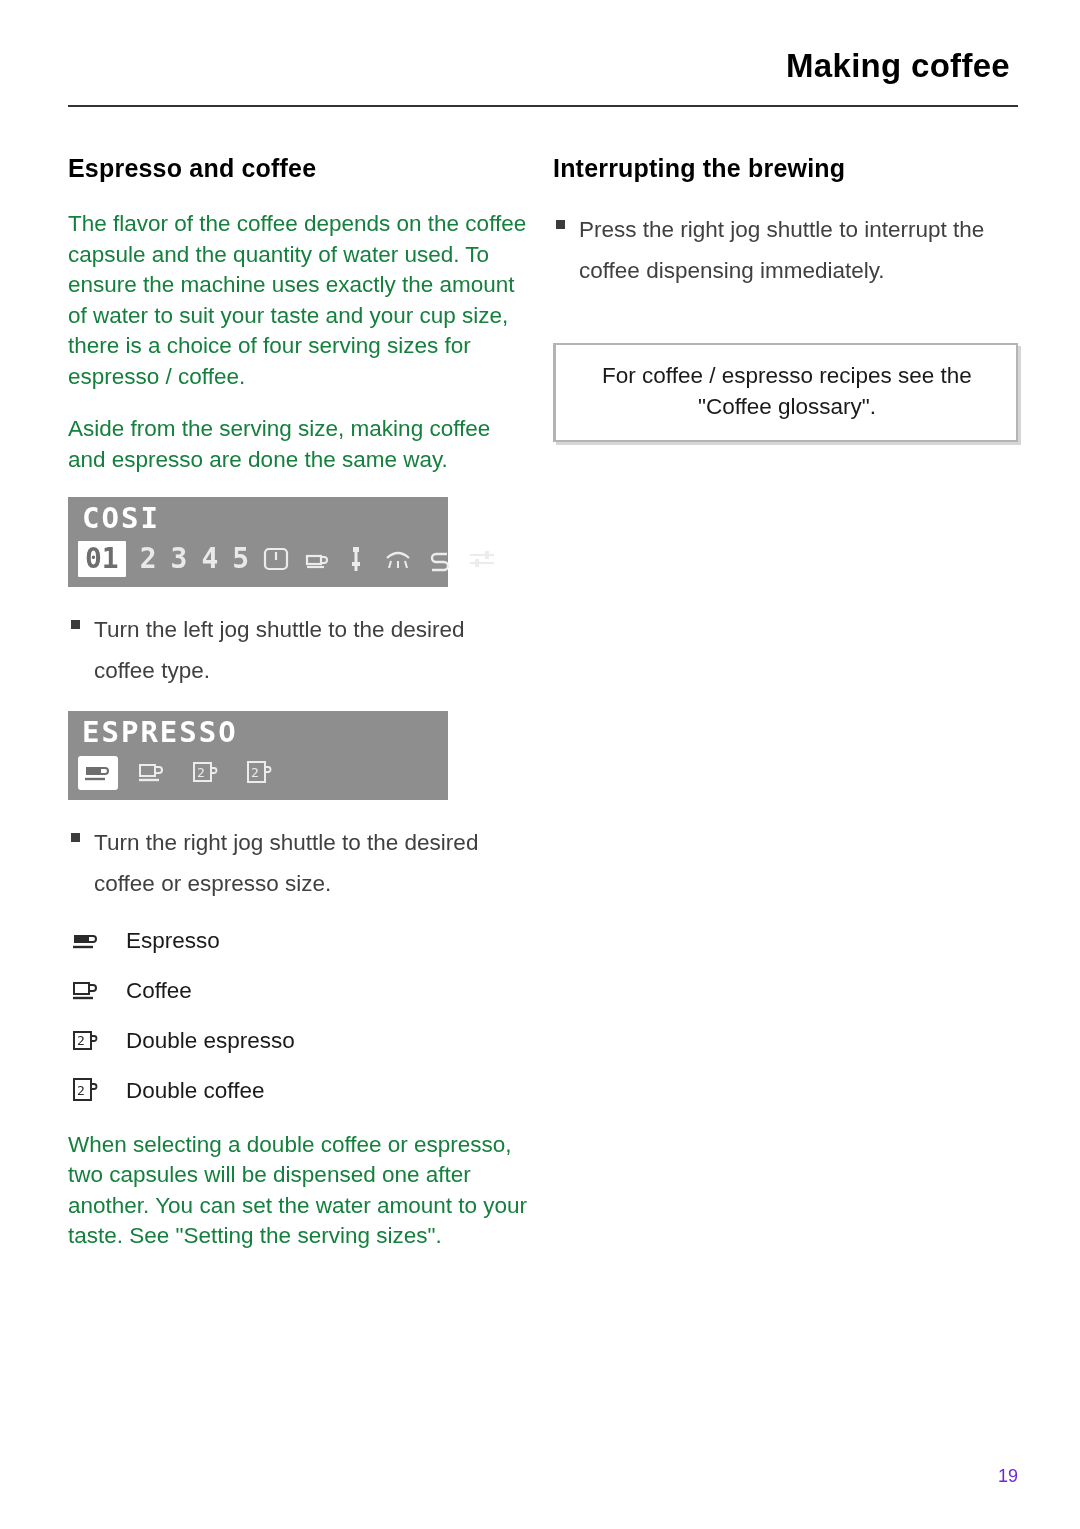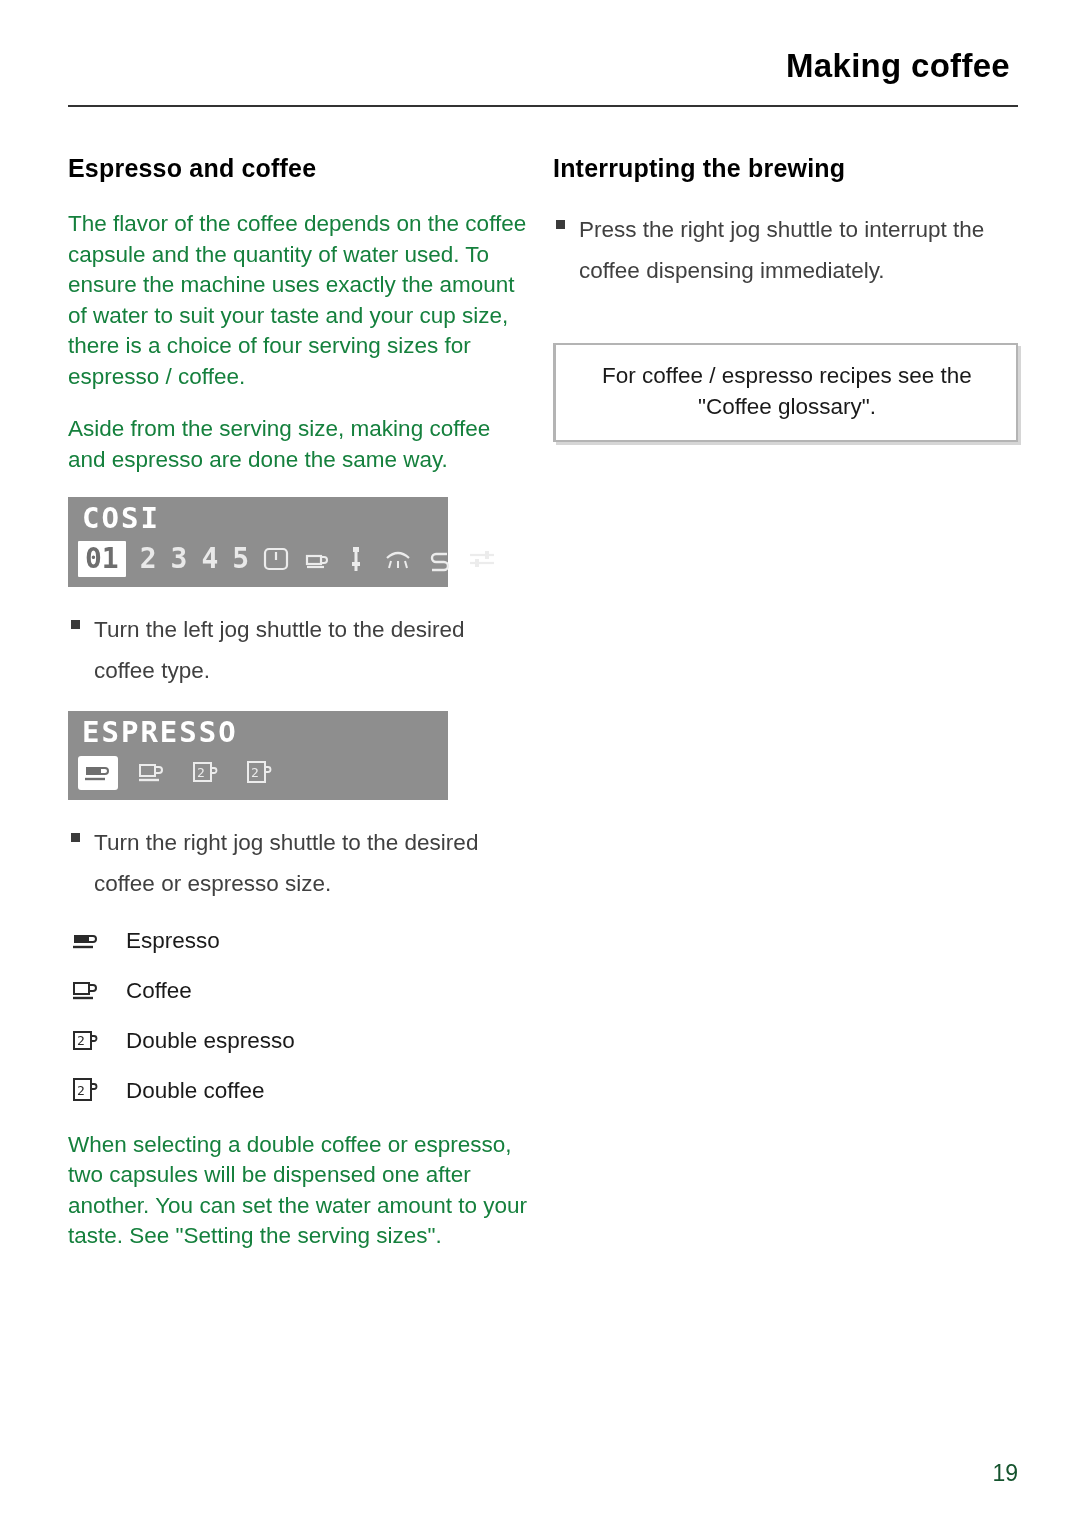--- a/index.html
+++ b/index.html
@@ -178,22 +178,22 @@
   .legend-label {
     font-size: 22.5px;
     color: #1a1a1a;
   }
 
   
   .page-number {
     position: absolute;
     right: 62px;
     bottom: 42px;
-    font-size: 23px;
-    color: #14532d;
+    font-size: 18px;
+    color: #6d28d9;
   }
 </style>
 </head>
 <body>
 
 <div class="page">
 
   <div class="header">
     <div class="header-title">Making coffee</div>
   </div>

